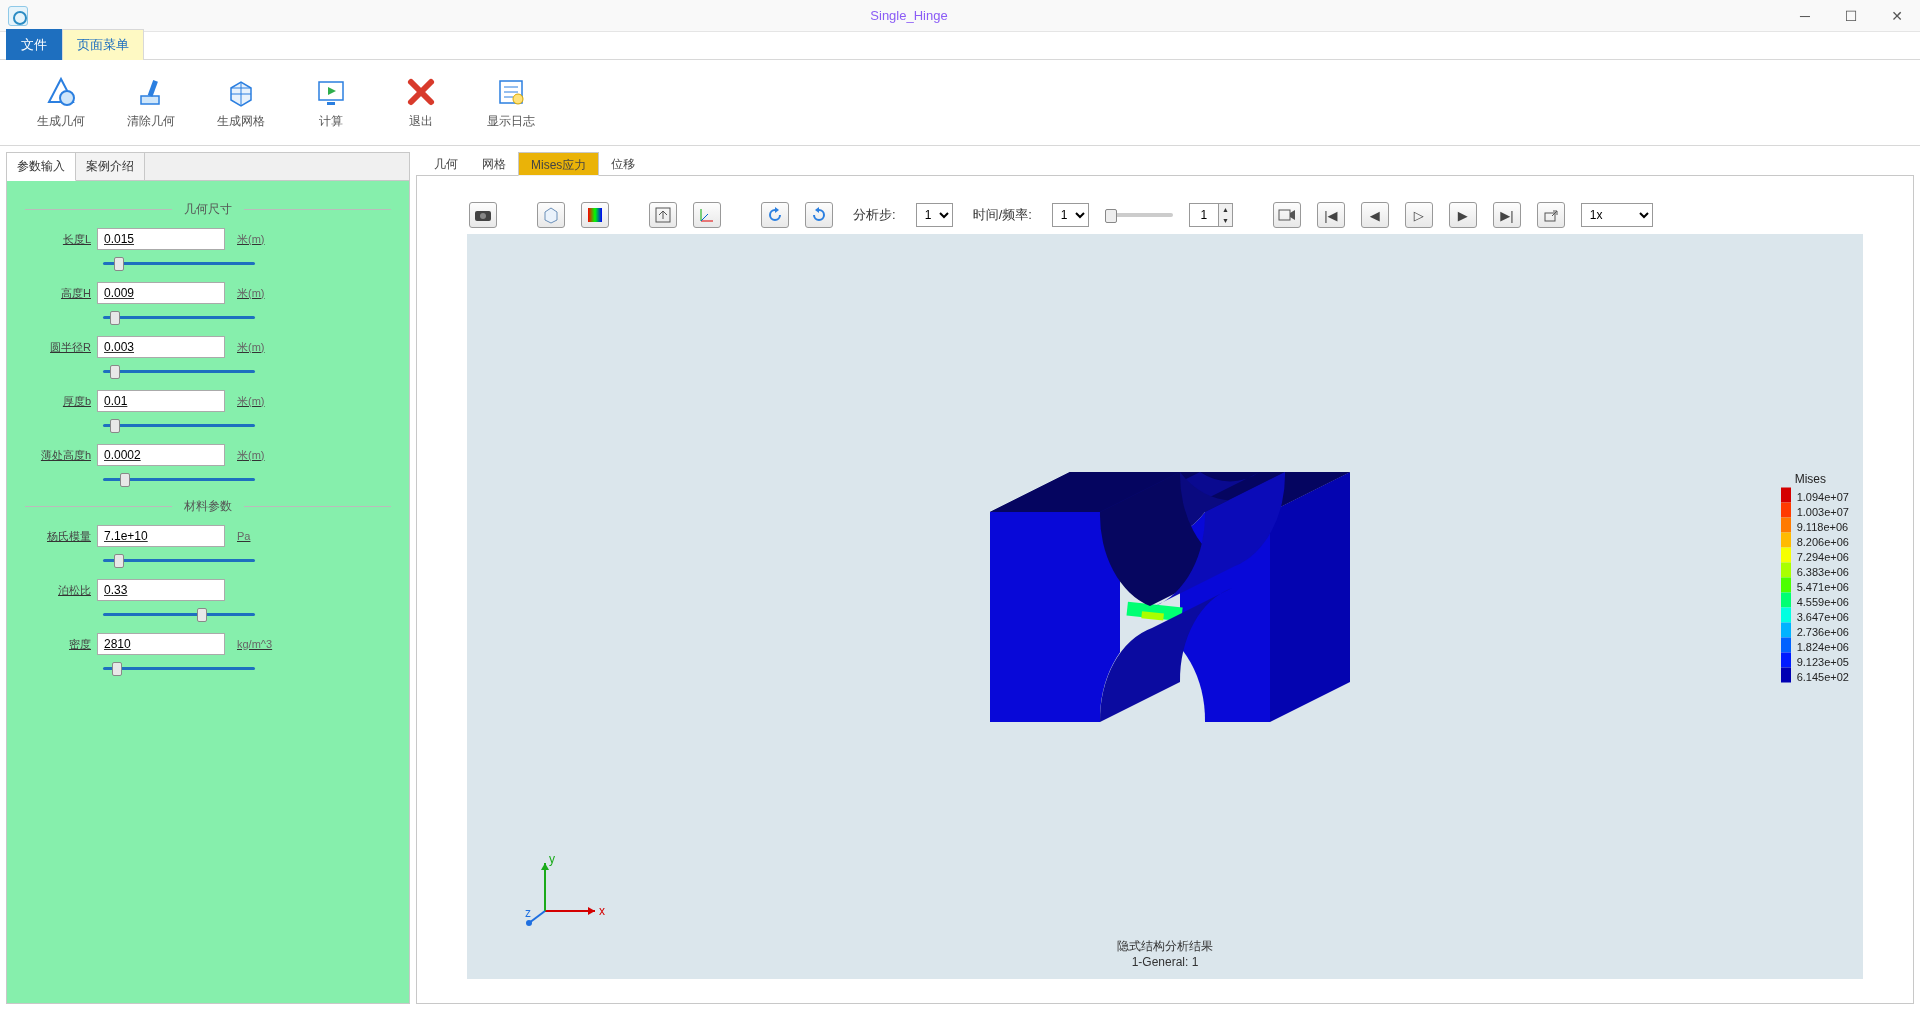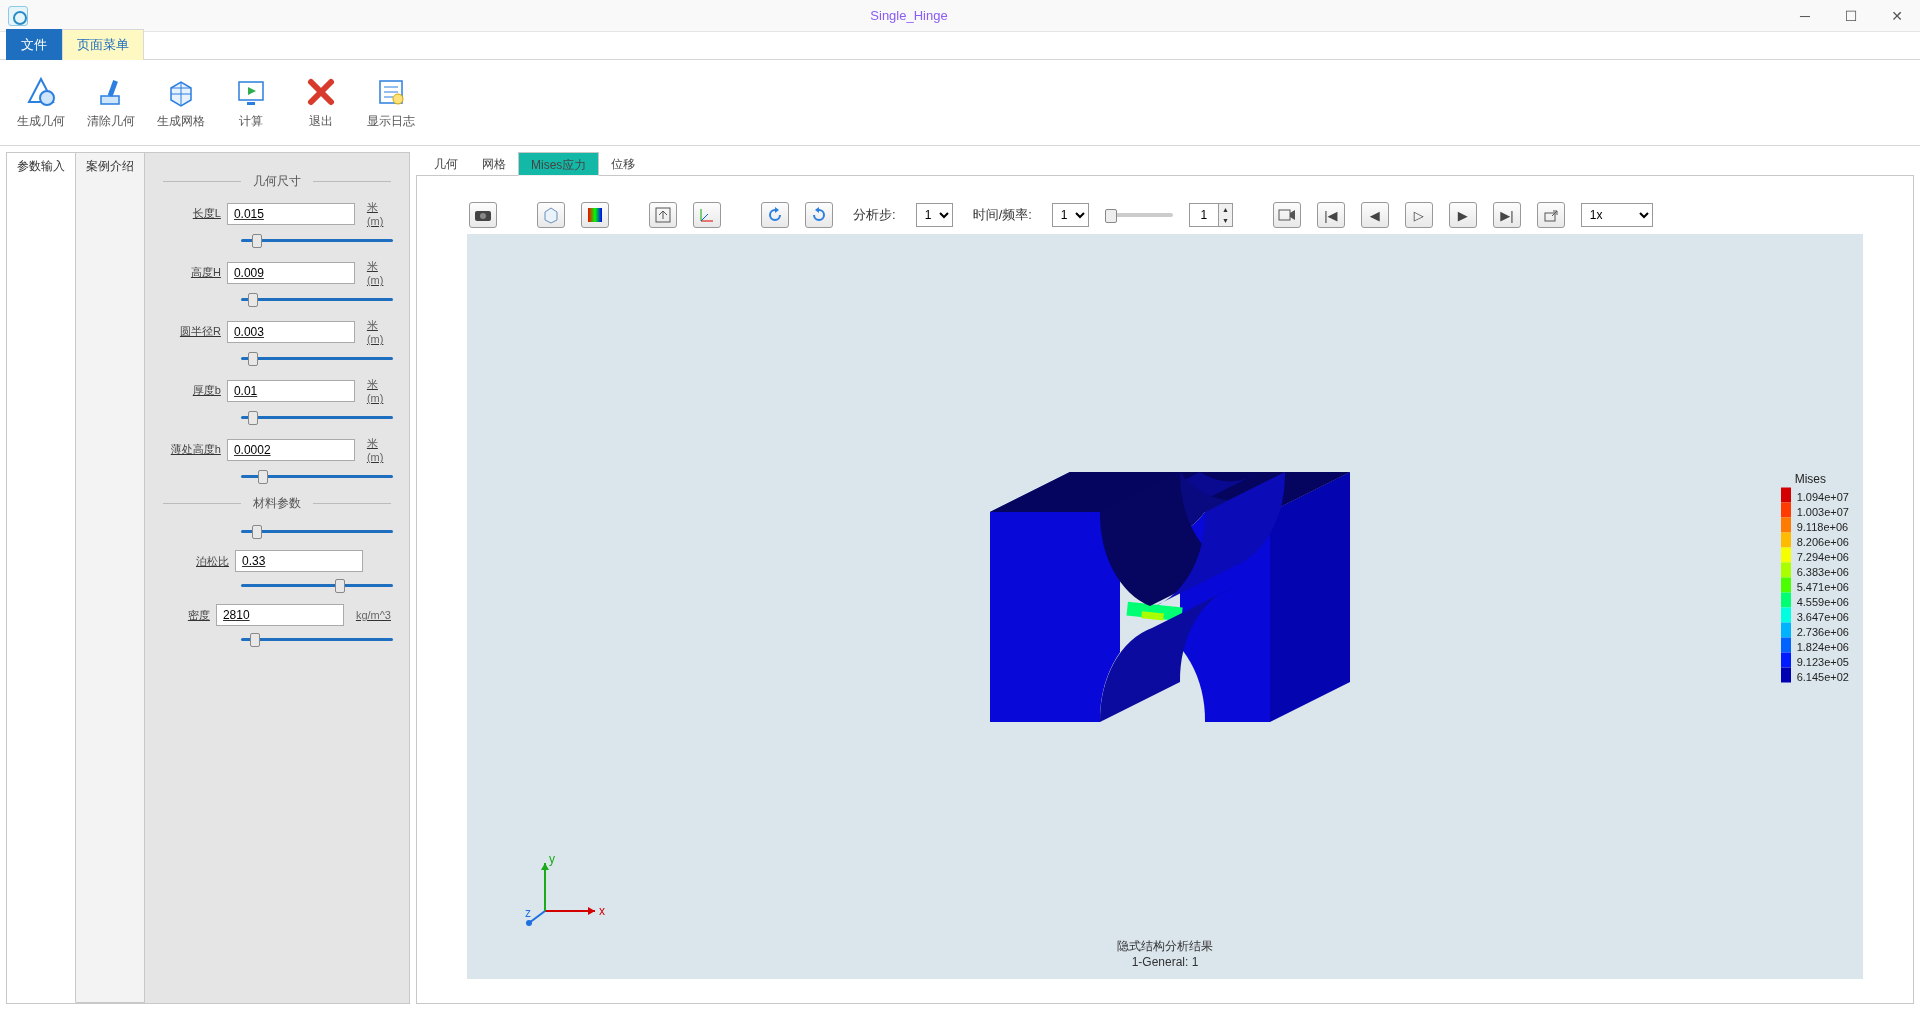--- a/index.html
+++ b/index.html
@@ -11,47 +11,47 @@
 .titlebar .title-text { flex: 1; text-align: center; color: #8b5cf6; font-size: 13px; }
 .titlebar .win-btns { display: flex; }
 .titlebar .win-btn { width: 46px; height: 32px; display: flex; align-items: center; justify-content: center; color: #555; font-size: 14px; }
 
 .menubar { height: 28px; display: flex; align-items: flex-end; background: #fff; padding-left: 6px; border-bottom: 1px solid #d8d8d8; }
 .menu-tab { padding: 6px 14px; font-size: 13px; color: #333; border: 1px solid transparent; border-bottom: none; position: relative; top: 1px; }
 .menu-tab.file { background: #1e6fbf; color: #fff; }
 .menu-tab.active { border-color: #d8d8d8; background: #fef9c3; color: #1e6fbf; }
 
 .ribbon { height: 86px; background: #fff; border-bottom: 1px solid #d8d8d8; display: flex; align-items: center; padding: 4px 10px; gap: 8px; }
-.ribbon-btn { width: 62px; display: flex; flex-direction: column; align-items: center; gap: 4px; padding: 4px 0; }
+.ribbon-btn { width: 62px; display: flex; flex-direction: column; align-items: center; gap: 4px; padding: 4px 0; margin-left: 20px; }
 .ribbon-icon { width: 34px; height: 34px; display: flex; align-items: center; justify-content: center; }
 .ribbon-label { font-size: 12px; color: #555; }
 
 .workspace { display: flex; height: calc(100vh - 146px); padding: 6px; gap: 6px; }
-.left-panel { width: 404px; border: 1px solid #c8c8c8; display: flex; background: #e5e5e5; }
+.left-panel { width: 404px; border: 1px solid #c8c8c8; display: flex; flex-direction: column; background: #86efac; }
 .left-tabs { display: flex; background: #f0f0f0; border-bottom: 1px solid #c8c8c8; }
 .left-tab { padding: 5px 10px; font-size: 12px; border-right: 1px solid #c8c8c8; background: #f3f3f3; }
 .left-tab.active { background: #fff; border-bottom: 1px solid #fff; margin-bottom: -1px; }
 .left-body { flex: 1; overflow: auto; padding: 14px 18px; }
 
 .section-title { display: flex; align-items: center; margin: 6px 0 10px; }
 .section-title .line { flex: 1; height: 1px; background: #bbb; }
 .section-title .text { padding: 0 12px; font-size: 12px; color: #555; }
 
 .param-row { display: flex; align-items: center; margin-bottom: 4px; text-decoration: underline; }
 .param-label { width: 72px; text-align: right; font-size: 11px; color: #444; padding-right: 6px; }
 .param-input { width: 128px; height: 22px; border: 1px solid #aaa; padding: 0 6px; font-size: 12px; }
 .param-unit { margin-left: 12px; font-size: 11px; color: #666; }
 .param-slider-row { padding-left: 78px; margin-bottom: 14px; }
 .param-slider { width: 152px; -webkit-appearance: none; height: 3px; background: #1e6fbf; border-radius: 2px; }
 .param-slider::-webkit-slider-thumb { -webkit-appearance: none; width: 10px; height: 14px; background: #e8e8e8; border: 1px solid #888; border-radius: 2px; }
 
 .right-panel { flex: 1; display: flex; flex-direction: column; }
 .result-tabs { display: flex; padding-left: 6px; border-bottom: 1px solid #c8c8c8; height: 24px; }
 .result-tab { padding: 4px 12px; font-size: 12px; color: #444; }
-.result-tab.active { background: #14b8a6; border: 1px solid #c8c8c8; border-bottom: 1px solid #f0f0f0; margin-bottom: -1px; }
+.result-tab.active { background: #eab308; border: 1px solid #c8c8c8; border-bottom: 1px solid #f0f0f0; margin-bottom: -1px; }
 .viewer-wrap { flex: 1; border: 1px solid #c8c8c8; border-top: none; background: #fff; display: flex; flex-direction: column; padding: 24px 50px; }
 .viewer-toolbar { height: 30px; display: flex; align-items: center; gap: 16px; padding: 0 2px; margin-bottom: 4px; }
 .vt-btn { width: 28px; height: 26px; border: 1px solid #999; border-radius: 3px; background: linear-gradient(#fdfdfd, #e8e8e8); display: flex; align-items: center; justify-content: center; font-size: 13px; color: #444; }
 .vt-sep { width: 8px; }
 .vt-label { font-size: 13px; color: #333; padding: 0 4px; }
 .vt-select { height: 24px; border: 1px solid #999; background: #fff; font-size: 12px; padding: 0 4px; }
 .vt-slider { width: 68px; height: 4px; background: #ccc; border-radius: 2px; position: relative; }
 .vt-slider::after { content: ""; position: absolute; left: 0; top: -4px; width: 10px; height: 12px; background: #eee; border: 1px solid #888; border-radius: 2px; }
 .vt-spin { display: flex; height: 24px; border: 1px solid #999; }
 .vt-spin input { width: 28px; border: none; text-align: center; font-size: 12px; }
@@ -197,20 +197,25 @@
         <div class="param-unit">米(m)</div>
       </div>
       <div class="param-slider-row"><input type="range" class="param-slider" min="0" max="100" value="12" style=""></div>
 
       <div class="section-title">
           <div class="line"></div>
           <div class="text">材料参数</div>
           <div class="line"></div>
         </div>
 
+      <div class="param-row">
+        <div class="param-label">杨氏模量</div>
+        <input class="param-input" value="7.1e+10" style="">
+        <div class="param-unit">Pa</div>
+      </div>
       <div class="param-slider-row"><input type="range" class="param-slider" min="0" max="100" value="8" style=""></div>
 
       <div class="param-row">
         <div class="param-label">泊松比</div>
         <input class="param-input" value="0.33" style="">
         <div class="param-unit"></div>
       </div>
       <div class="param-slider-row"><input type="range" class="param-slider" min="0" max="100" value="66" style=""></div>
 
       <div class="param-row">

